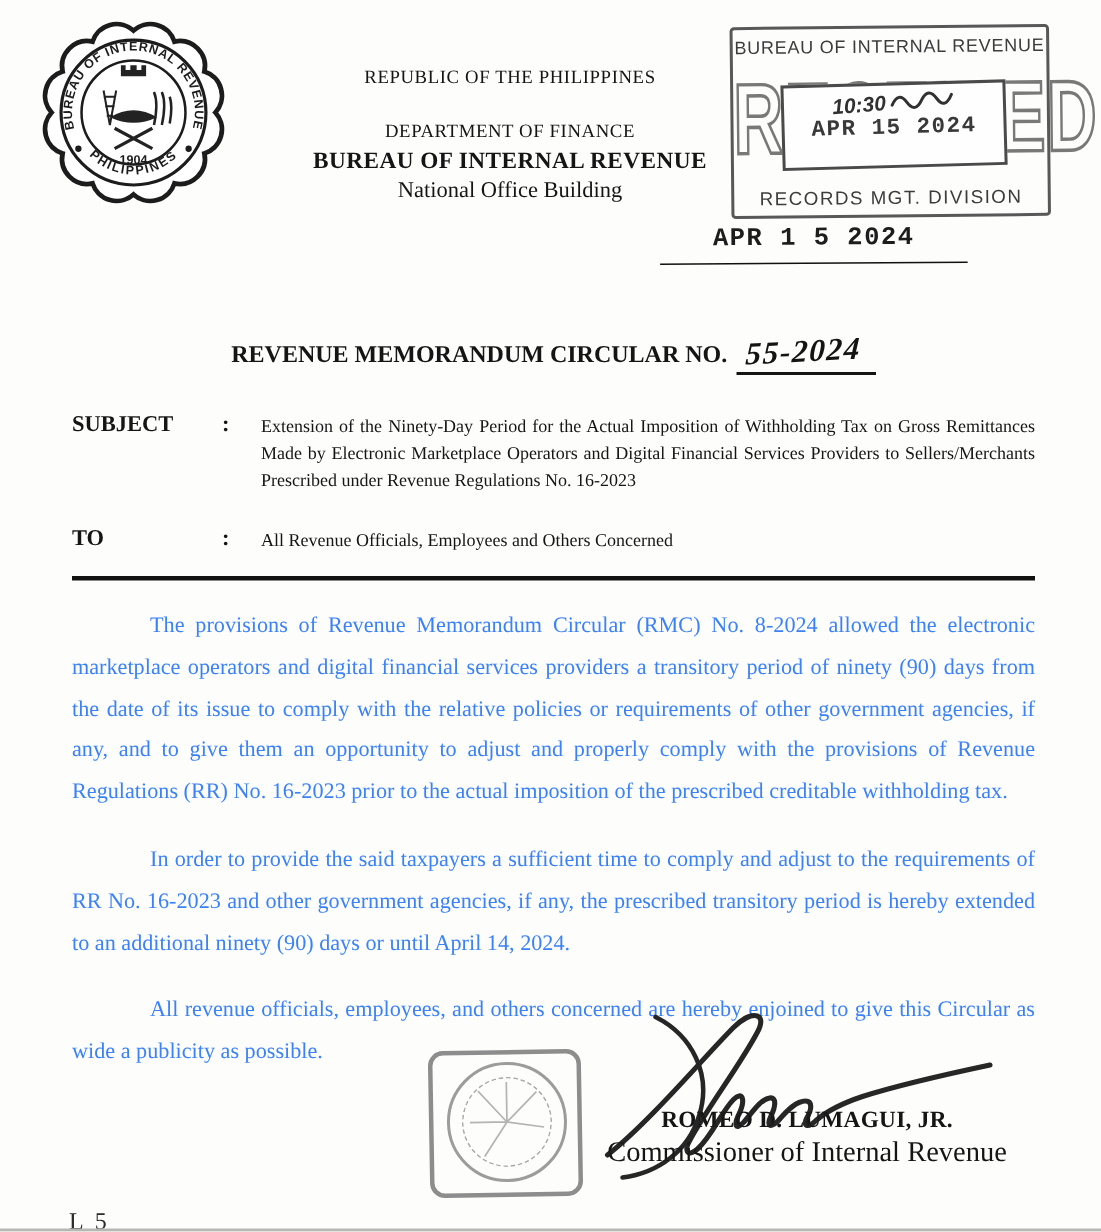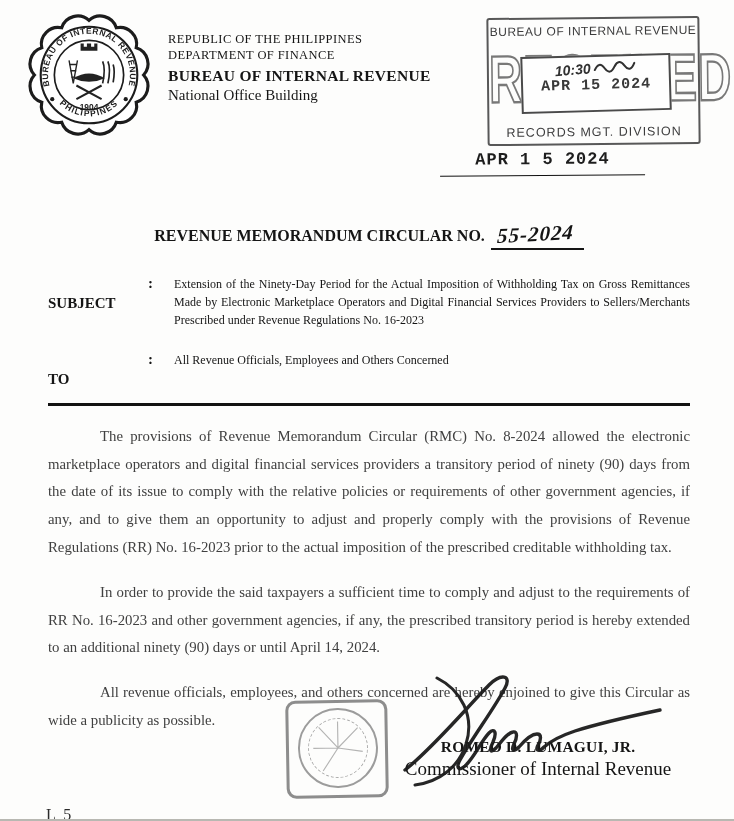--- a/index.html
+++ b/index.html
@@ -13,25 +13,25 @@
     font-family:"Liberation Serif", serif;
     color:#151515;
     border-bottom:2px solid #b8b8b2;
   }
 
   
   .seal { position:absolute; left:26px; top:12px; width:126px; height:126px; }
   .seal svg { width:100%; height:100%; }
 
   .header-text {
-    position:absolute; left:168px; top:32px; width:344px;
-    line-height:1.25;
+    position:absolute; left:168px; top:44px; width:344px;
+    text-align:center; line-height:1.25;
   }
   .ht-republic   { font-size:12.5px; letter-spacing:.4px; }
-  .ht-department { font-size:12.5px; letter-spacing:.4px; margin-top:0; }
+  .ht-department { font-size:12.5px; letter-spacing:.4px; margin-top:20px; }
   .ht-bureau     { font-size:15.5px; font-weight:bold; letter-spacing:.3px; margin-top:3px; }
   .ht-building   { font-size:15px; }
   .ht-city       { font-size:15px; font-style:italic; }
 
   
   .stamp {
     position:absolute; left:487px; top:17px; width:213px; height:128px;
     border:2.5px solid rgba(45,45,45,.85); border-radius:3px;
     transform:rotate(-.6deg); opacity:.93;
     font-family:"Liberation Sans", sans-serif; color:#2e2e2e;
@@ -84,29 +84,29 @@
     padding:0 10px 1px 6px; margin-left:6px;
   }
   .rmc-number {
     display:inline-block; font-size:21px; font-weight:bold; font-style:italic;
     letter-spacing:1px; transform:rotate(-3deg) skewX(-6deg); color:#141414;
   }
 
   .meta-row { display:grid; grid-template-columns:100px 26px 1fr; }
   .meta-subject { margin-top:25px; }
   .meta-to { margin-top:21px; }
-  .meta-label { font-weight:bold; font-size:15px;margin-top:20px; }
+  .meta-label { font-weight:bold; font-size:15px; }
   .meta-colon { font-weight:bold; font-size:15px; }
   .meta-text { font-size:12px; line-height:1.52; text-align:justify; }
 
   .rule { margin-top:15px; height:3px; background:#121212; }
 
   .body-par {
     margin-top:17px; font-size:14.8px; line-height:1.88;
-    text-align:justify; text-indent:52px; color:#404040;
+    text-align:justify; text-indent:52px; color:#3b82f6;
   }
 
   
   .sign-block { position:absolute; left:280px; top:688px; width:430px; height:130px; }
   .sign-stamp {
     position:absolute; left:6px; top:12px; width:102px; height:98px;
     border:3.5px solid rgba(50,50,50,.55); border-radius:10px;
     transform:rotate(-1deg);
   }
   .sign-stamp-circle {

